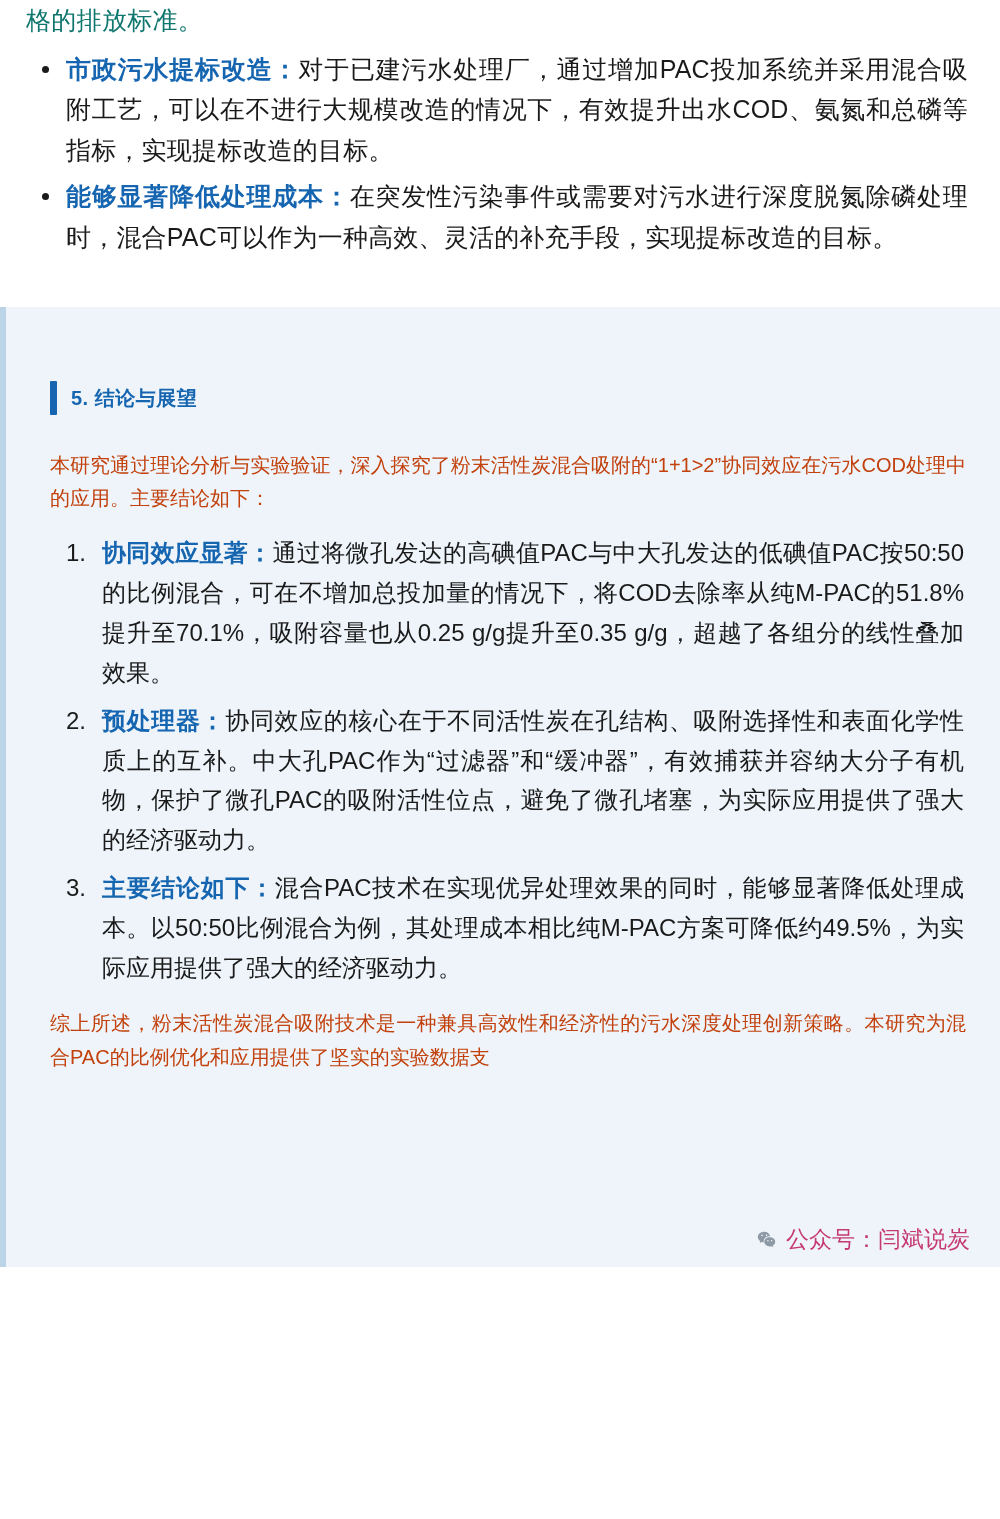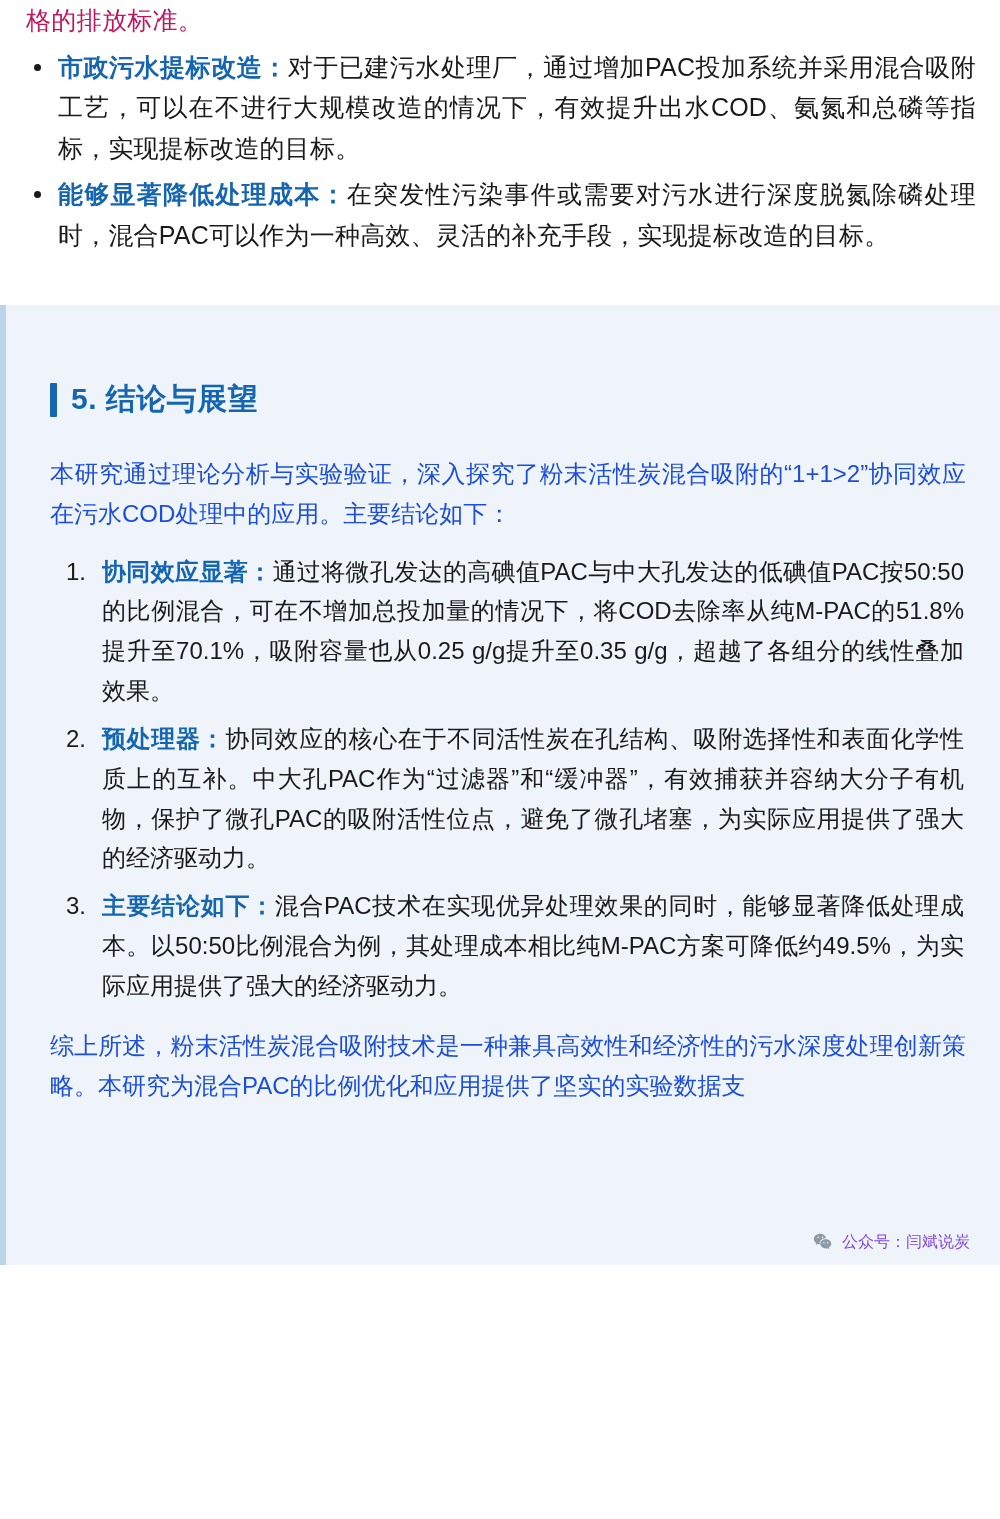--- a/index.html
+++ b/index.html
@@ -17,27 +17,27 @@
   }
 
   
   .top-section {
     padding: 0 24px 0 26px;
     box-sizing: border-box;
   }
   .lead-line {
     font-size: 25px;
     line-height: 1.62;
-    color: #be185d;
+    color: #0f766e;
     margin: 0 0 6px 0;
     letter-spacing: 0.3px;
   }
   ul.bullets {
     list-style: none;
-    margin: 0;
+    margin: 8px;
     padding: 0;
   }
   ul.bullets > li {
     position: relative;
     padding-left: 32px;
     margin-bottom: 6px;
     font-size: 25px;
     line-height: 1.62;
     letter-spacing: 0.2px;
     text-align: justify;
@@ -74,29 +74,29 @@
     margin: 0 0 34px 18px;
   }
   .title-bar {
     width: 7px;
     height: 34px;
     background: #1565b0;
     margin-right: 14px;
     border-radius: 1px;
   }
   .panel-title {
-    font-size: 30px;
+    font-size: 20px;
     font-weight: bold;
     color: #1565b0;
     letter-spacing: 0.5px;
   }
   .panel-para {
-    font-size: 24px;
+    font-size: 20px;
     line-height: 1.66;
-    color: #1d4ed8;
+    color: #c2410c;
     margin: 0 6px 18px 18px;
     text-align: justify;
     text-justify: inter-ideograph;
   }
   ol.numbered {
     margin: 8px 8px 20px 18px;
     padding-left: 52px;
     list-style: none;
     counter-reset: item;
   }
@@ -123,22 +123,22 @@
   }
 
   
   .watermark {
     position: absolute;
     right: 30px;
     bottom: 12px;
     display: flex;
     align-items: center;
     gap: 8px;
-    color: #6d28d9;
-    font-size: 16px;
+    color: #be185d;
+    font-size: 23px;
     opacity: 0.85;
   }
   .wm-icon {
     width: 22px;
     height: 22px;
     color: #7d8a97;
   }
 </style>
 </head>
 <body>

